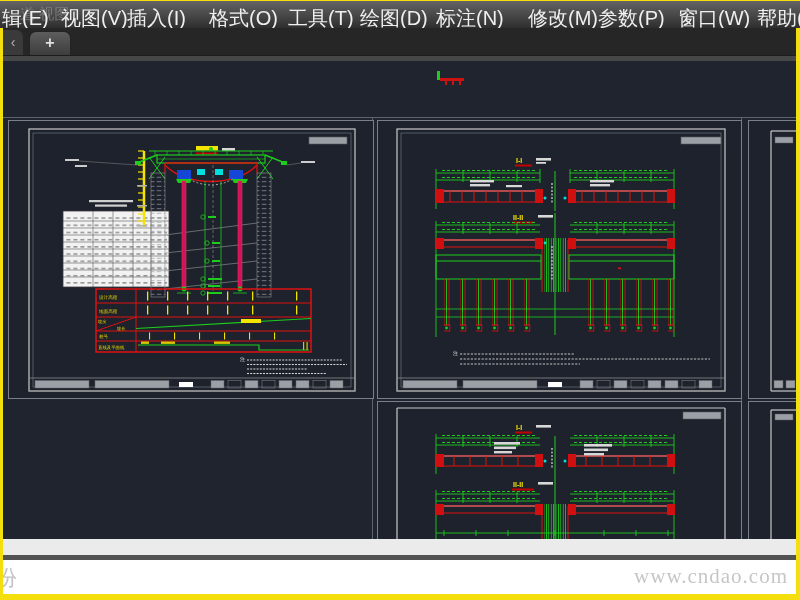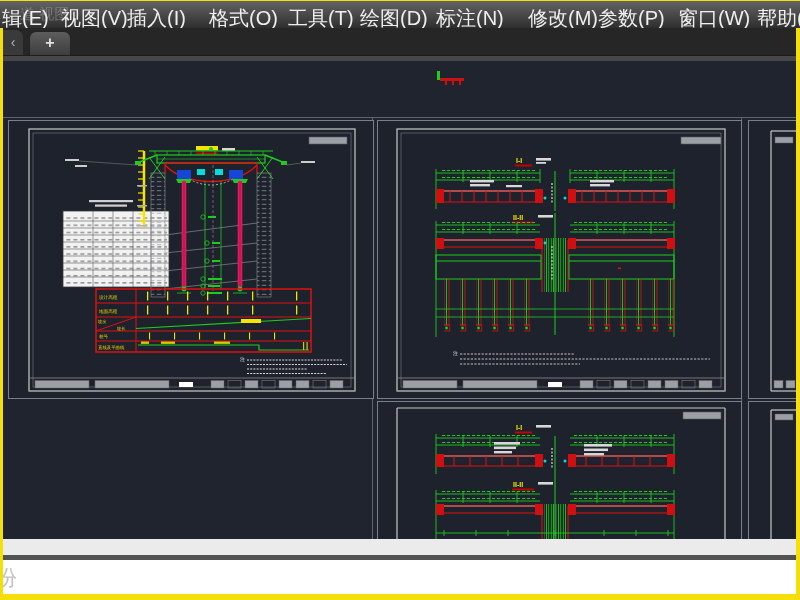--- a/index.html
+++ b/index.html
@@ -639,15 +639,16 @@
         </g>
       </svg>
     </div>
 
   </div>
 
   <div id="graybar"></div>
   <div id="darkband"></div>
   <div id="whitebar">
     <span id="partial-char">份</span>
+    <span id="watermark">www.cndao.com</span>
   </div>
 
 </div>
 
 </body></html>

